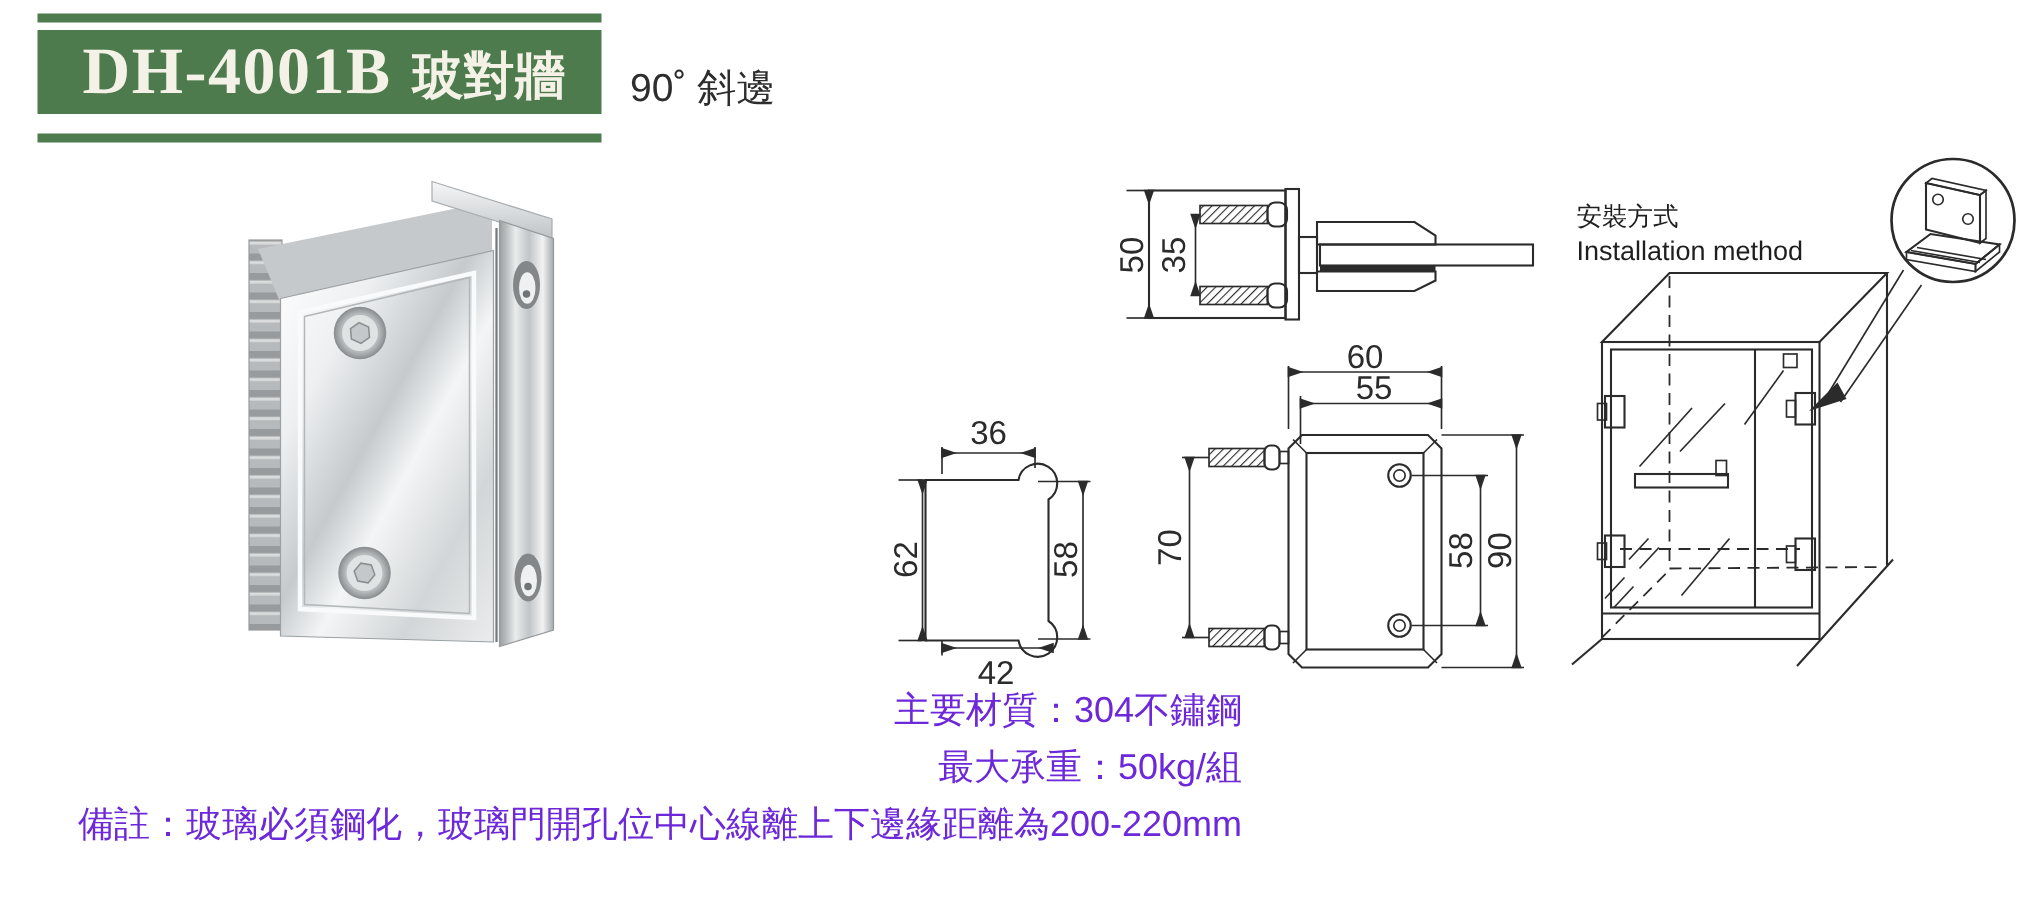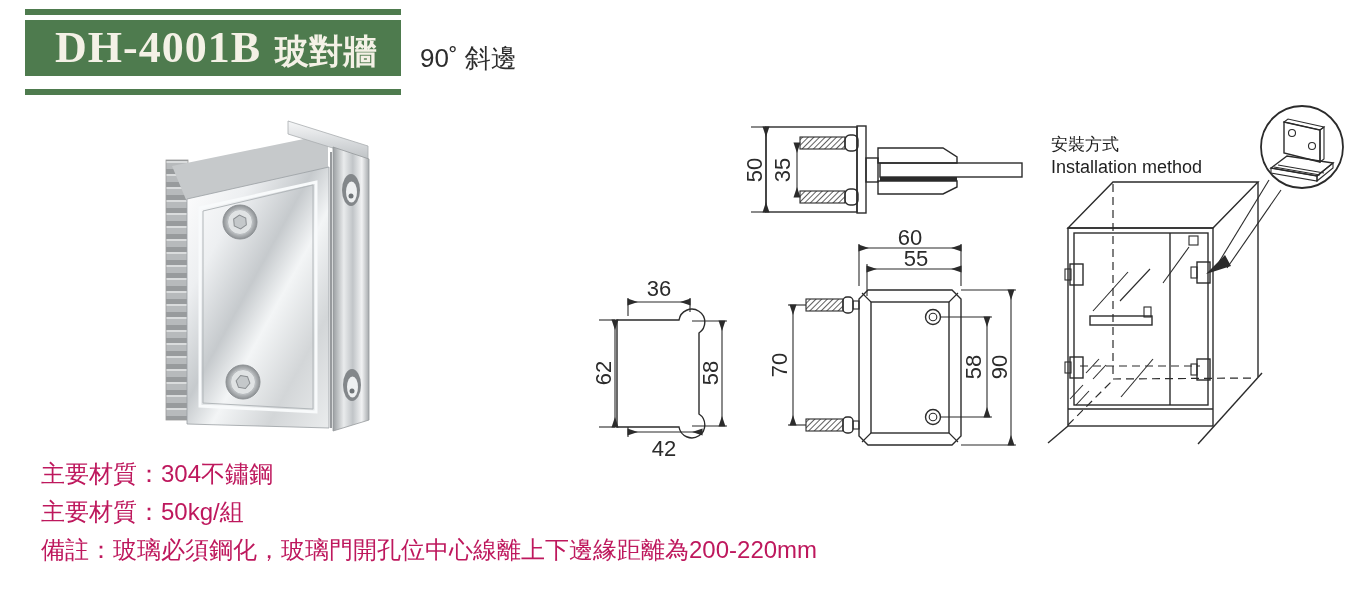--- a/index.html
+++ b/index.html
@@ -18,21 +18,21 @@
   .badge .cat{font-family:"Liberation Serif", serif;font-weight:bold;font-size:34px;
               color:#f4f1e6;margin-left:14px;margin-top:8px;line-height:1;}
 
   .angle-note{position:absolute;left:420px;top:41px;font-size:26px;color:#2d2d2d;}
 
   .install-title{position:absolute;left:1051px;top:86px;color:#1f1f1f;line-height:22px;margin-top:48px;}
   .install-title .zh{font-size:17px;}
   .install-title .en{font-size:18px;}
 
   
-  .specs{position:absolute;left:41px;top:455px;font-size:24px;color:#be185d;}
+  .specs{position:absolute;left:52px;top:455px;font-size:24px;color:#6d28d9;text-align:right;}
   .specs .spec-line{height:38px;line-height:38px;white-space:nowrap;}
 
   
   svg.art{position:absolute;left:0;top:0;}
   .ln{stroke:#2b2b2b;stroke-width:1.4;fill:none;stroke-linejoin:miter;stroke-linecap:butt;}
   .thin{stroke:#2b2b2b;stroke-width:1.1;fill:none;}
   .dim{stroke:#2b2b2b;stroke-width:1.1;fill:none;}
   .dsh{stroke:#2b2b2b;stroke-width:1.2;fill:none;stroke-dasharray:8 5;}
   .blk{fill:#2b2b2b;stroke:none;}
   text.dim-t{font-size:22px;fill:#2b2b2b;font-family:"Liberation Sans",sans-serif;}
@@ -53,21 +53,21 @@
 
   <div class="angle-note">90˚ 斜邊</div>
 
   <div class="install-title">
     <div class="zh">安裝方式</div>
     <div class="en">Installation method</div>
   </div>
 
   <div class="specs">
     <div class="spec-line">主要材質：304不鏽鋼</div>
-    <div class="spec-line">主要材質：50kg/組</div>
+    <div class="spec-line">最大承重：50kg/組</div>
     <div class="spec-line">備註：玻璃必須鋼化，玻璃門開孔位中心線離上下邊緣距離為200-220mm</div>
   </div>
 
   <svg class="art" width="1349" height="613" viewBox="0 0 1349 613">
     <defs>
       <marker id="arr" viewBox="0 0 10 8" refX="9.5" refY="4" markerWidth="11" markerHeight="8" orient="auto-start-reverse">
         <path d="M0.5,4 L10,0.8 L10,7.2 Z" fill="#2b2b2b"></path>
       </marker>
       <pattern id="hatch" width="4" height="4" patternUnits="userSpaceOnUse" patternTransform="rotate(45)">
         <rect width="4" height="4" fill="#ffffff"></rect>

